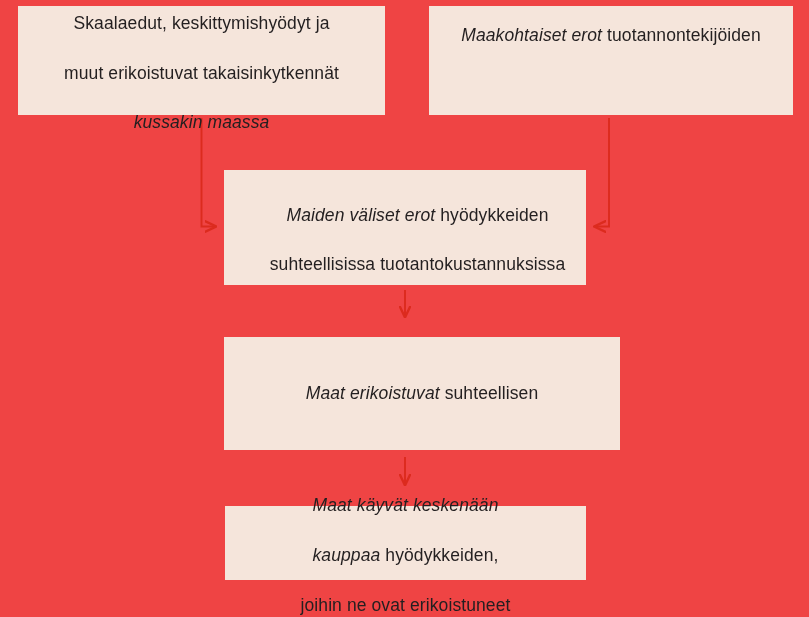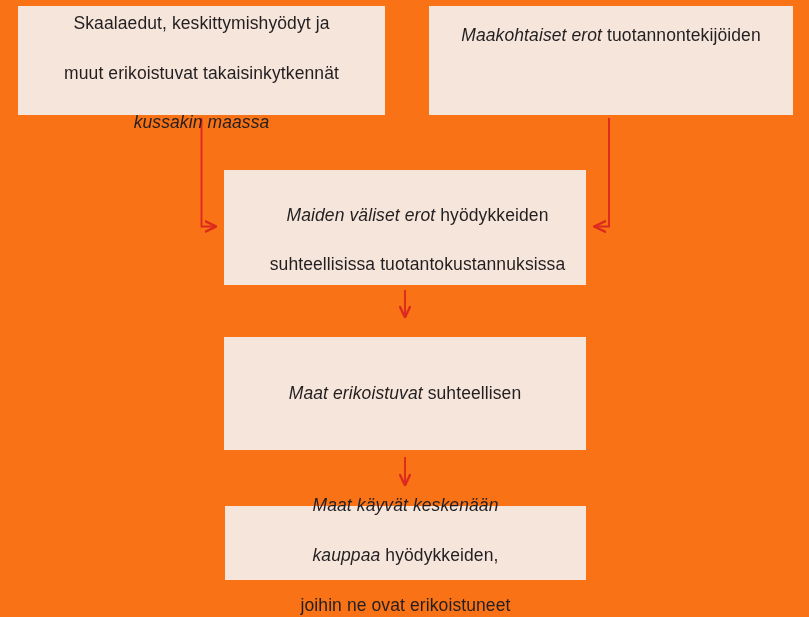--- a/index.html
+++ b/index.html
@@ -7,21 +7,21 @@
     padding: 0;
     background: #ffffff;
   }
   body {
     font-family: "Liberation Sans", sans-serif;
   }
   #diagram-root {
     position: relative;
     width: 809px;
     height: 617px;
-    background: #f97316;
+    background: #ef4444;
     overflow: hidden;
   }
   .node {
     position: absolute;
     background: #f5e5db;
     display: flex;
     align-items: center;
     justify-content: center;
     box-sizing: border-box;
     padding: 6px 10px;
@@ -34,21 +34,21 @@
     letter-spacing: 0.1px;
     white-space: pre-line;
   }
   .node-text em {
     font-style: italic;
   }
   
   #node-scale-effects   { left: 18px;  top: 6px;   width: 367px; height: 109px; }
   #node-country-diffs   { left: 429px; top: 6px;   width: 364px; height: 109px; }
   #node-relative-costs  { left: 224px; top: 170px; width: 362px; height: 115px; padding-left: 35px; }
-  #node-specialisation  { left: 224px; top: 337px; width: 362px; height: 113px; }
+  #node-specialisation  { left: 224px; top: 337px; width: 396px; height: 113px; }
   #node-trade           { left: 225px; top: 506px; width: 361px; height: 74px; }
 
   #arrow-layer {
     position: absolute;
     left: 0;
     top: 0;
     width: 809px;
     height: 617px;
     pointer-events: none;
   }

